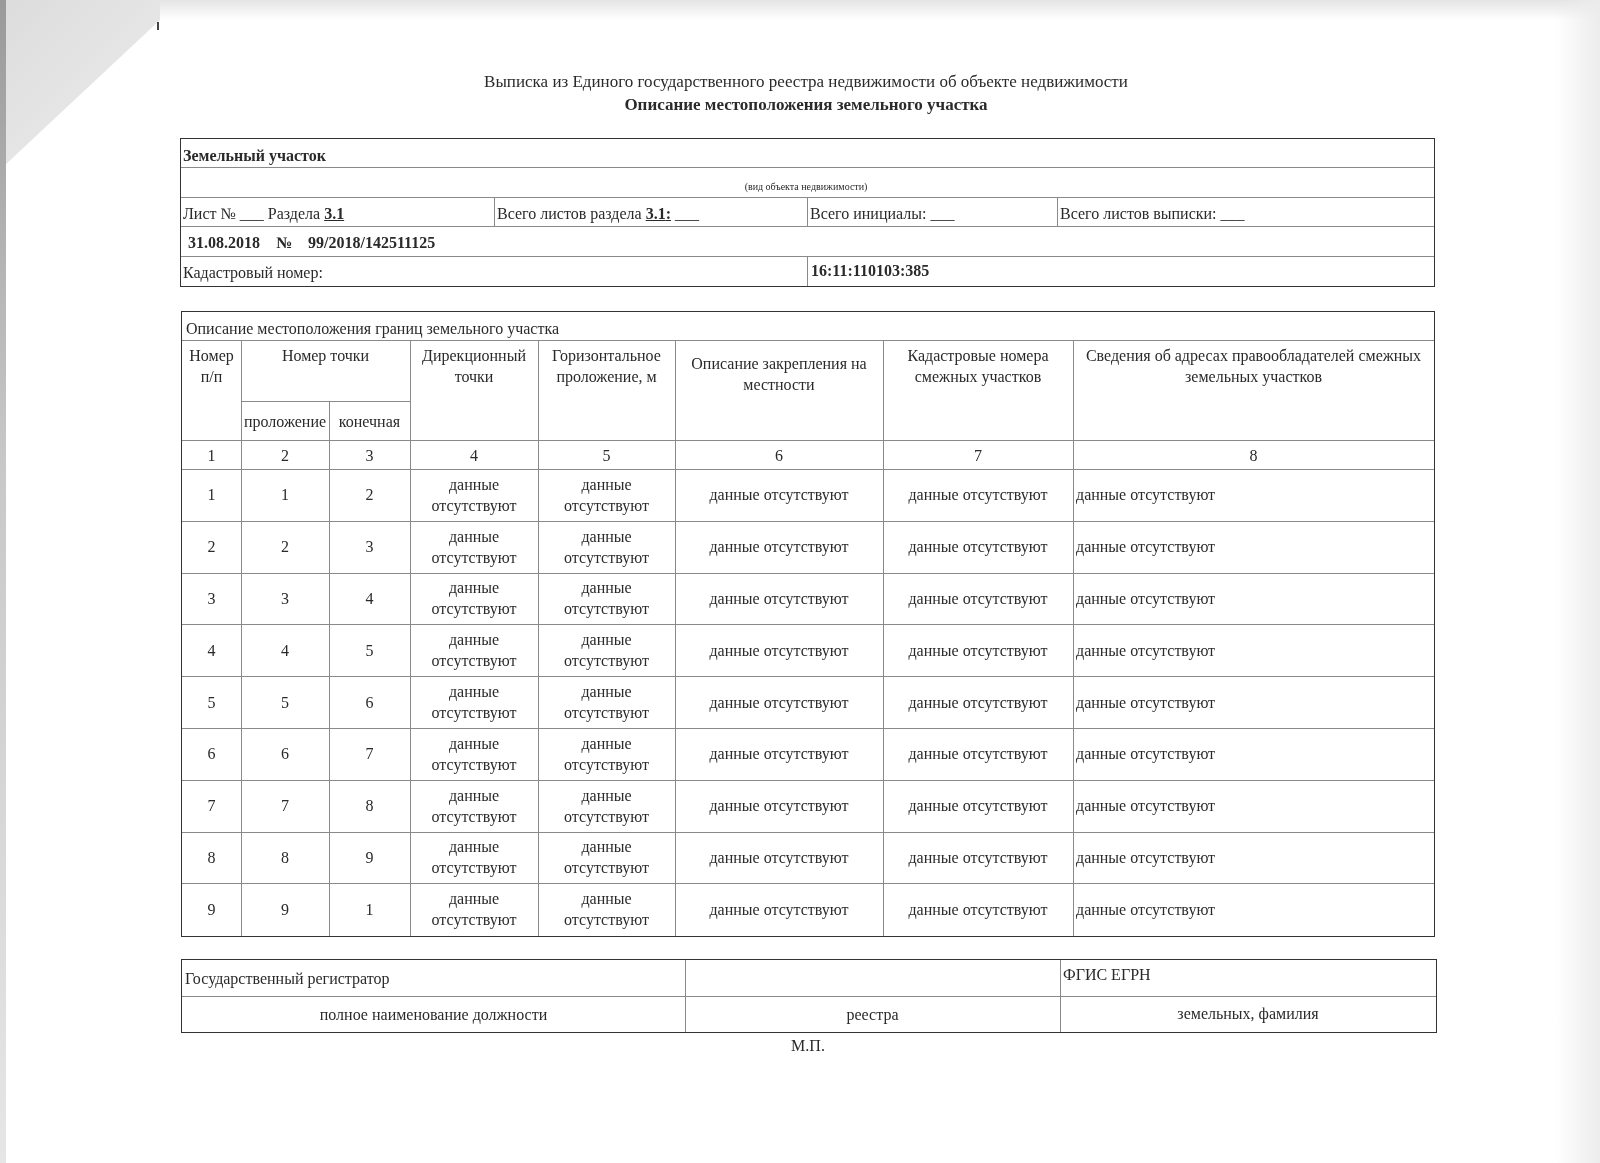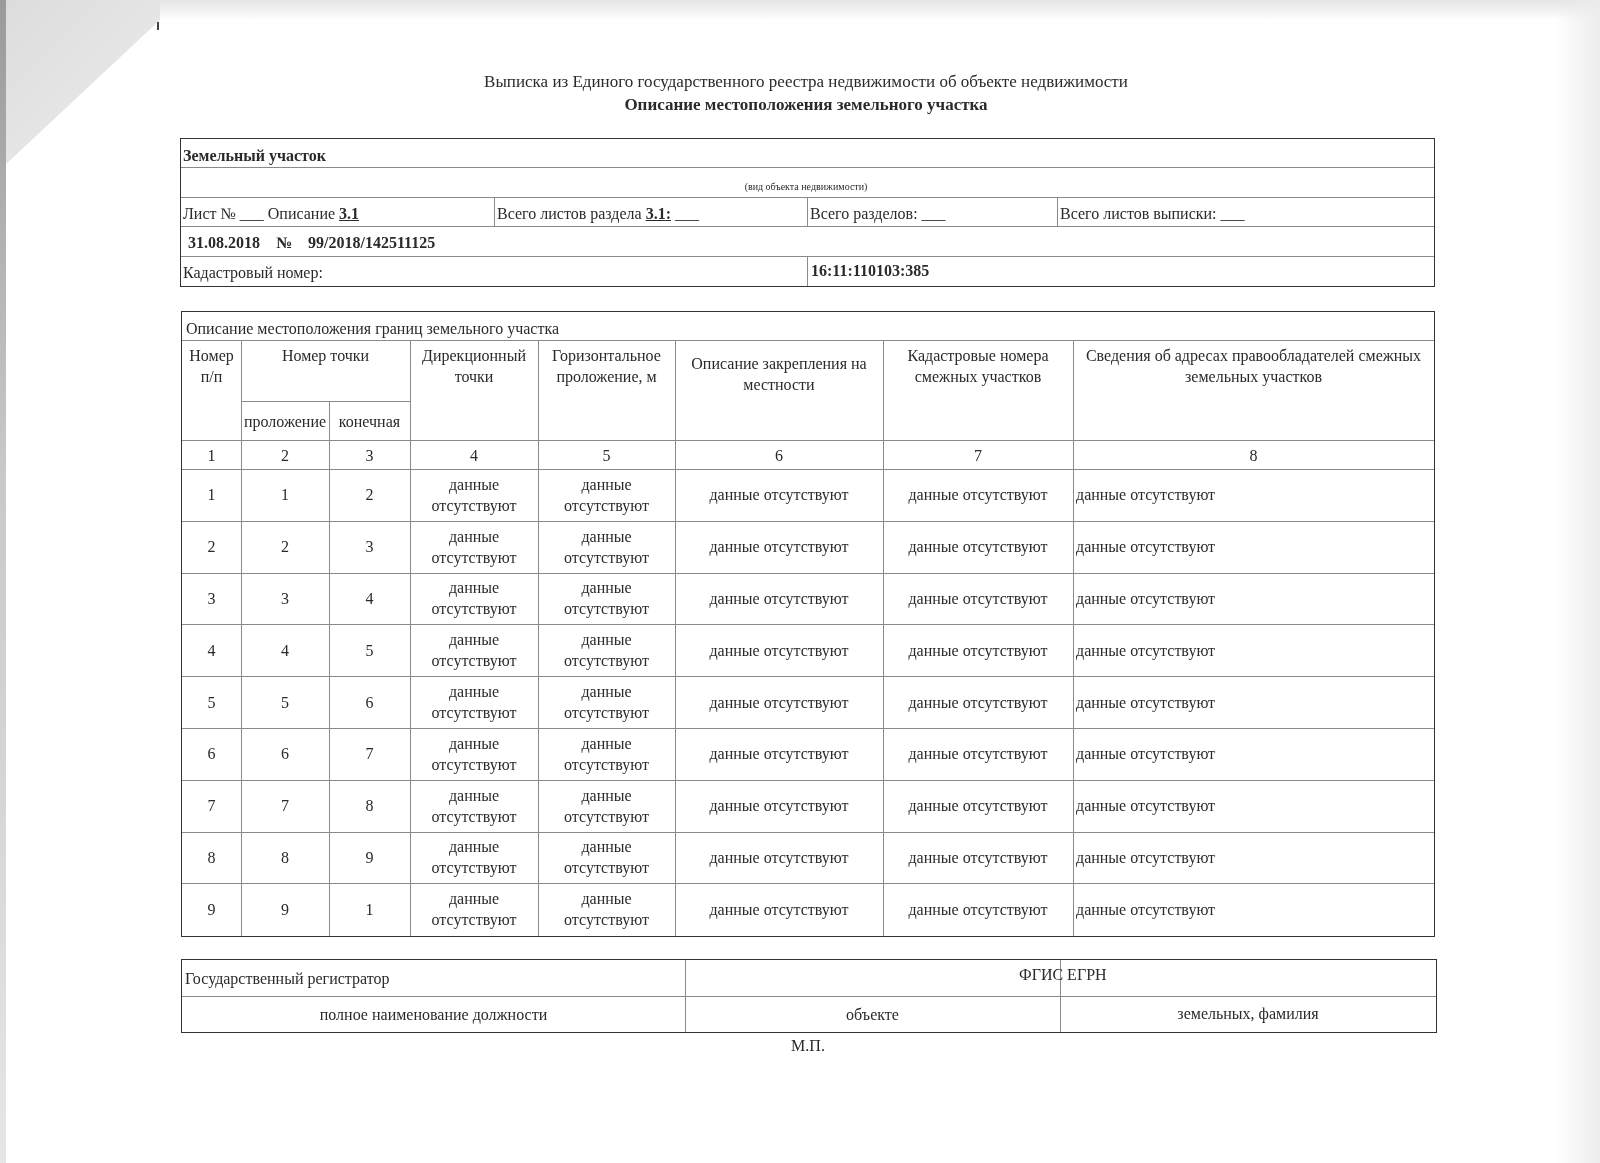--- a/index.html
+++ b/index.html
@@ -56,30 +56,30 @@
   <div class="vline" style="left:807px;top:197px;height:29px;"></div>
   <div class="vline" style="left:1057px;top:197px;height:29px;"></div>
   <div class="vline" style="left:807px;top:256px;height:30px;"></div>
 
   <div class="txt bold" style="left:183px;top:147px;">Земельный участок</div>
   <div class="txt small" style="left:0;width:1612px;text-align:center;top:178px;">(вид объекта недвижимости)</div>
 
   <div class="txt" style="left:183px;top:205px;">
     <span>Лист №</span>
     <span>___</span>
-    <span>Описание</span>
+    <span>Раздела</span>
     <span class="u">3.1</span>
   </div>
   <div class="txt" style="left:497px;top:205px;">
     <span>Всего листов раздела</span>
     <span class="u">3.1</span><span class="u">:</span>
     <span>___</span>
   </div>
   <div class="txt" style="left:810px;top:205px;">
-    <span>Всего разделов:</span>
+    <span>Всего инициалы:</span>
     <span>___</span>
   </div>
   <div class="txt" style="left:1060px;top:205px;">
     <span>Всего листов выписки:</span>
     <span>___</span>
   </div>
 
   <div class="txt bold" style="left:188px;top:234px;white-space:pre;">31.08.2018    №    99/2018/142511125</div>
   <div class="txt" style="left:183px;top:264px;">Кадастровый номер:</div>
   <div class="txt bold" style="left:811px;top:262px;">16:11:110103:385</div>
@@ -223,20 +223,20 @@
 </div>
 
 <div>
   <div class="box" style="left:181px;top:959px;width:1256px;height:74px;"></div>
   <div class="hline" style="left:182px;top:996px;width:1254px;"></div>
   <div class="vline" style="left:685px;top:960px;height:72px;"></div>
   <div class="vline" style="left:1060px;top:960px;height:72px;"></div>
 
   <div class="cell left" style="left:182px;top:960px;width:503px;height:36px;text-align:right;">Государственный регистратор</div>
   <div class="cell" style="left:685px;top:960px;width:375px;height:36px;"></div>
-  <div class="cell left" style="left:1016px;top:960px;width:376px;height:28px;">ФГИС ЕГРН</div>
+  <div class="cell left" style="left:1060px;top:960px;width:376px;height:28px;">ФГИС ЕГРН</div>
 
   <div class="cell" style="left:182px;top:997px;width:503px;height:35px;">полное наименование должности</div>
-  <div class="cell" style="left:685px;top:997px;width:375px;height:35px;">объекте</div>
+  <div class="cell" style="left:685px;top:997px;width:375px;height:35px;">реестра</div>
   <div class="cell" style="left:1060px;top:997px;width:376px;height:32px;">земельных, фамилия</div>
 
   <div class="txt" style="left:0;width:1616px;text-align:center;top:1037px;">М.П.</div>
 </div>
 
 </body></html>

